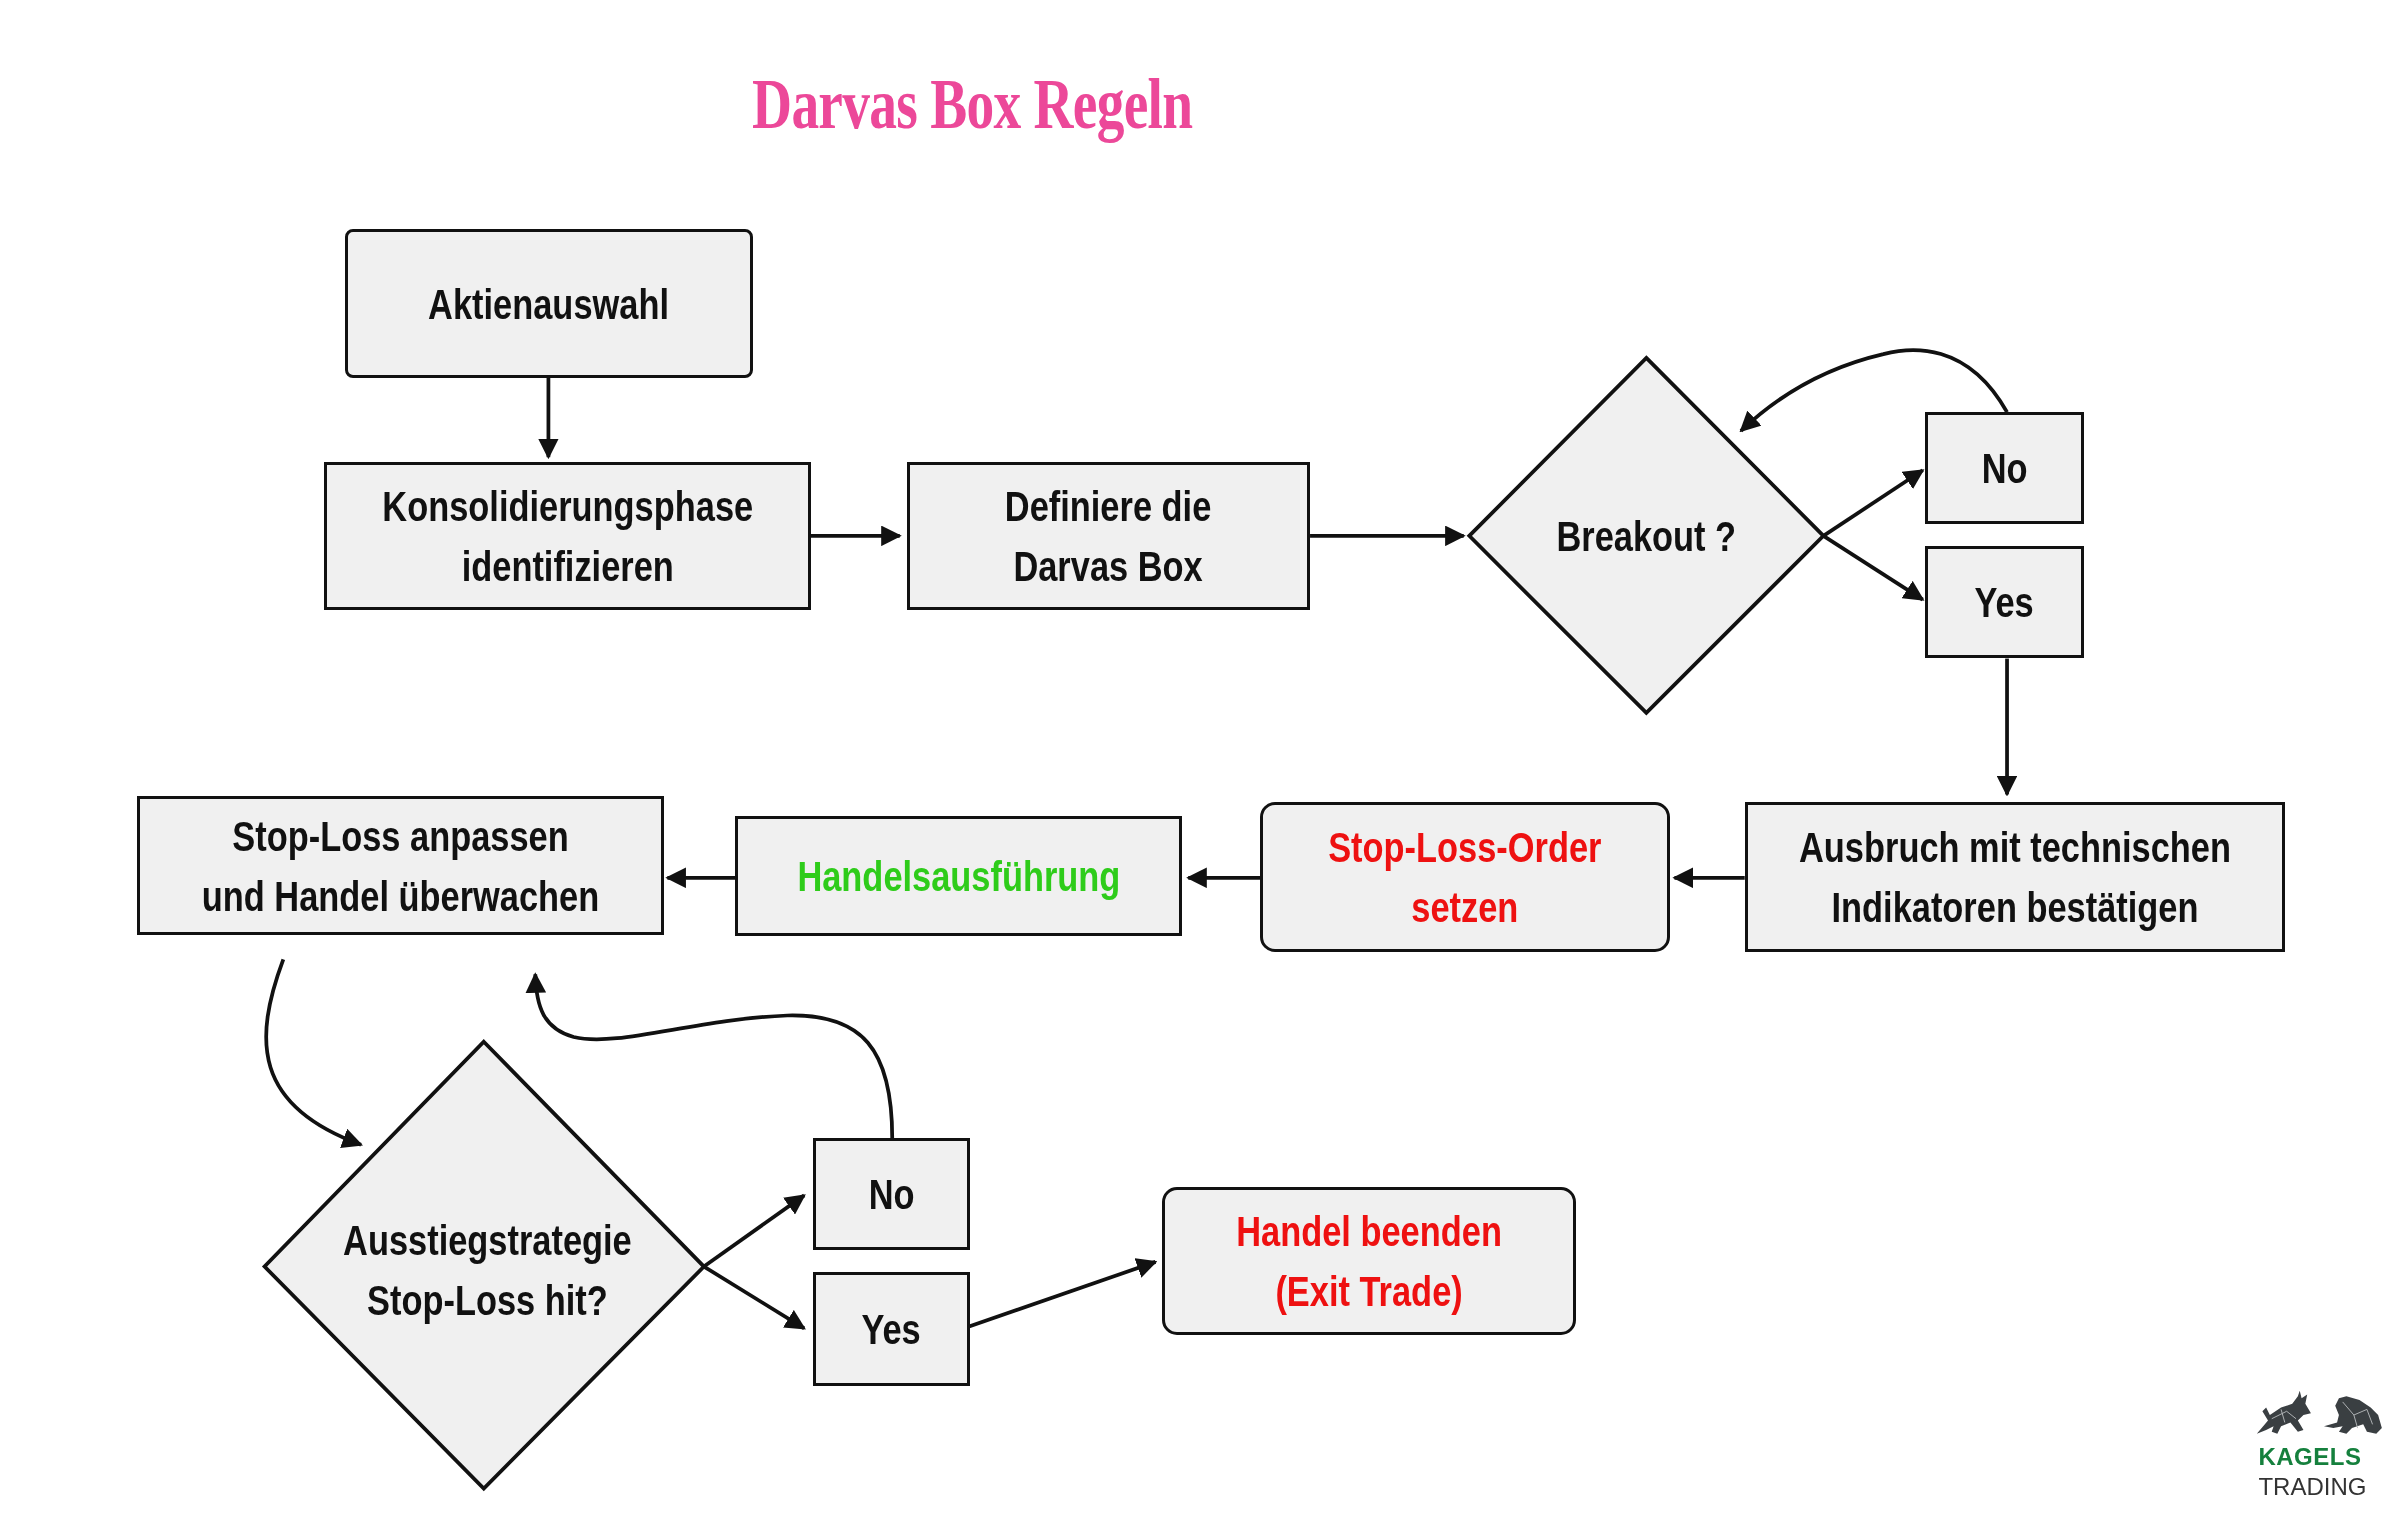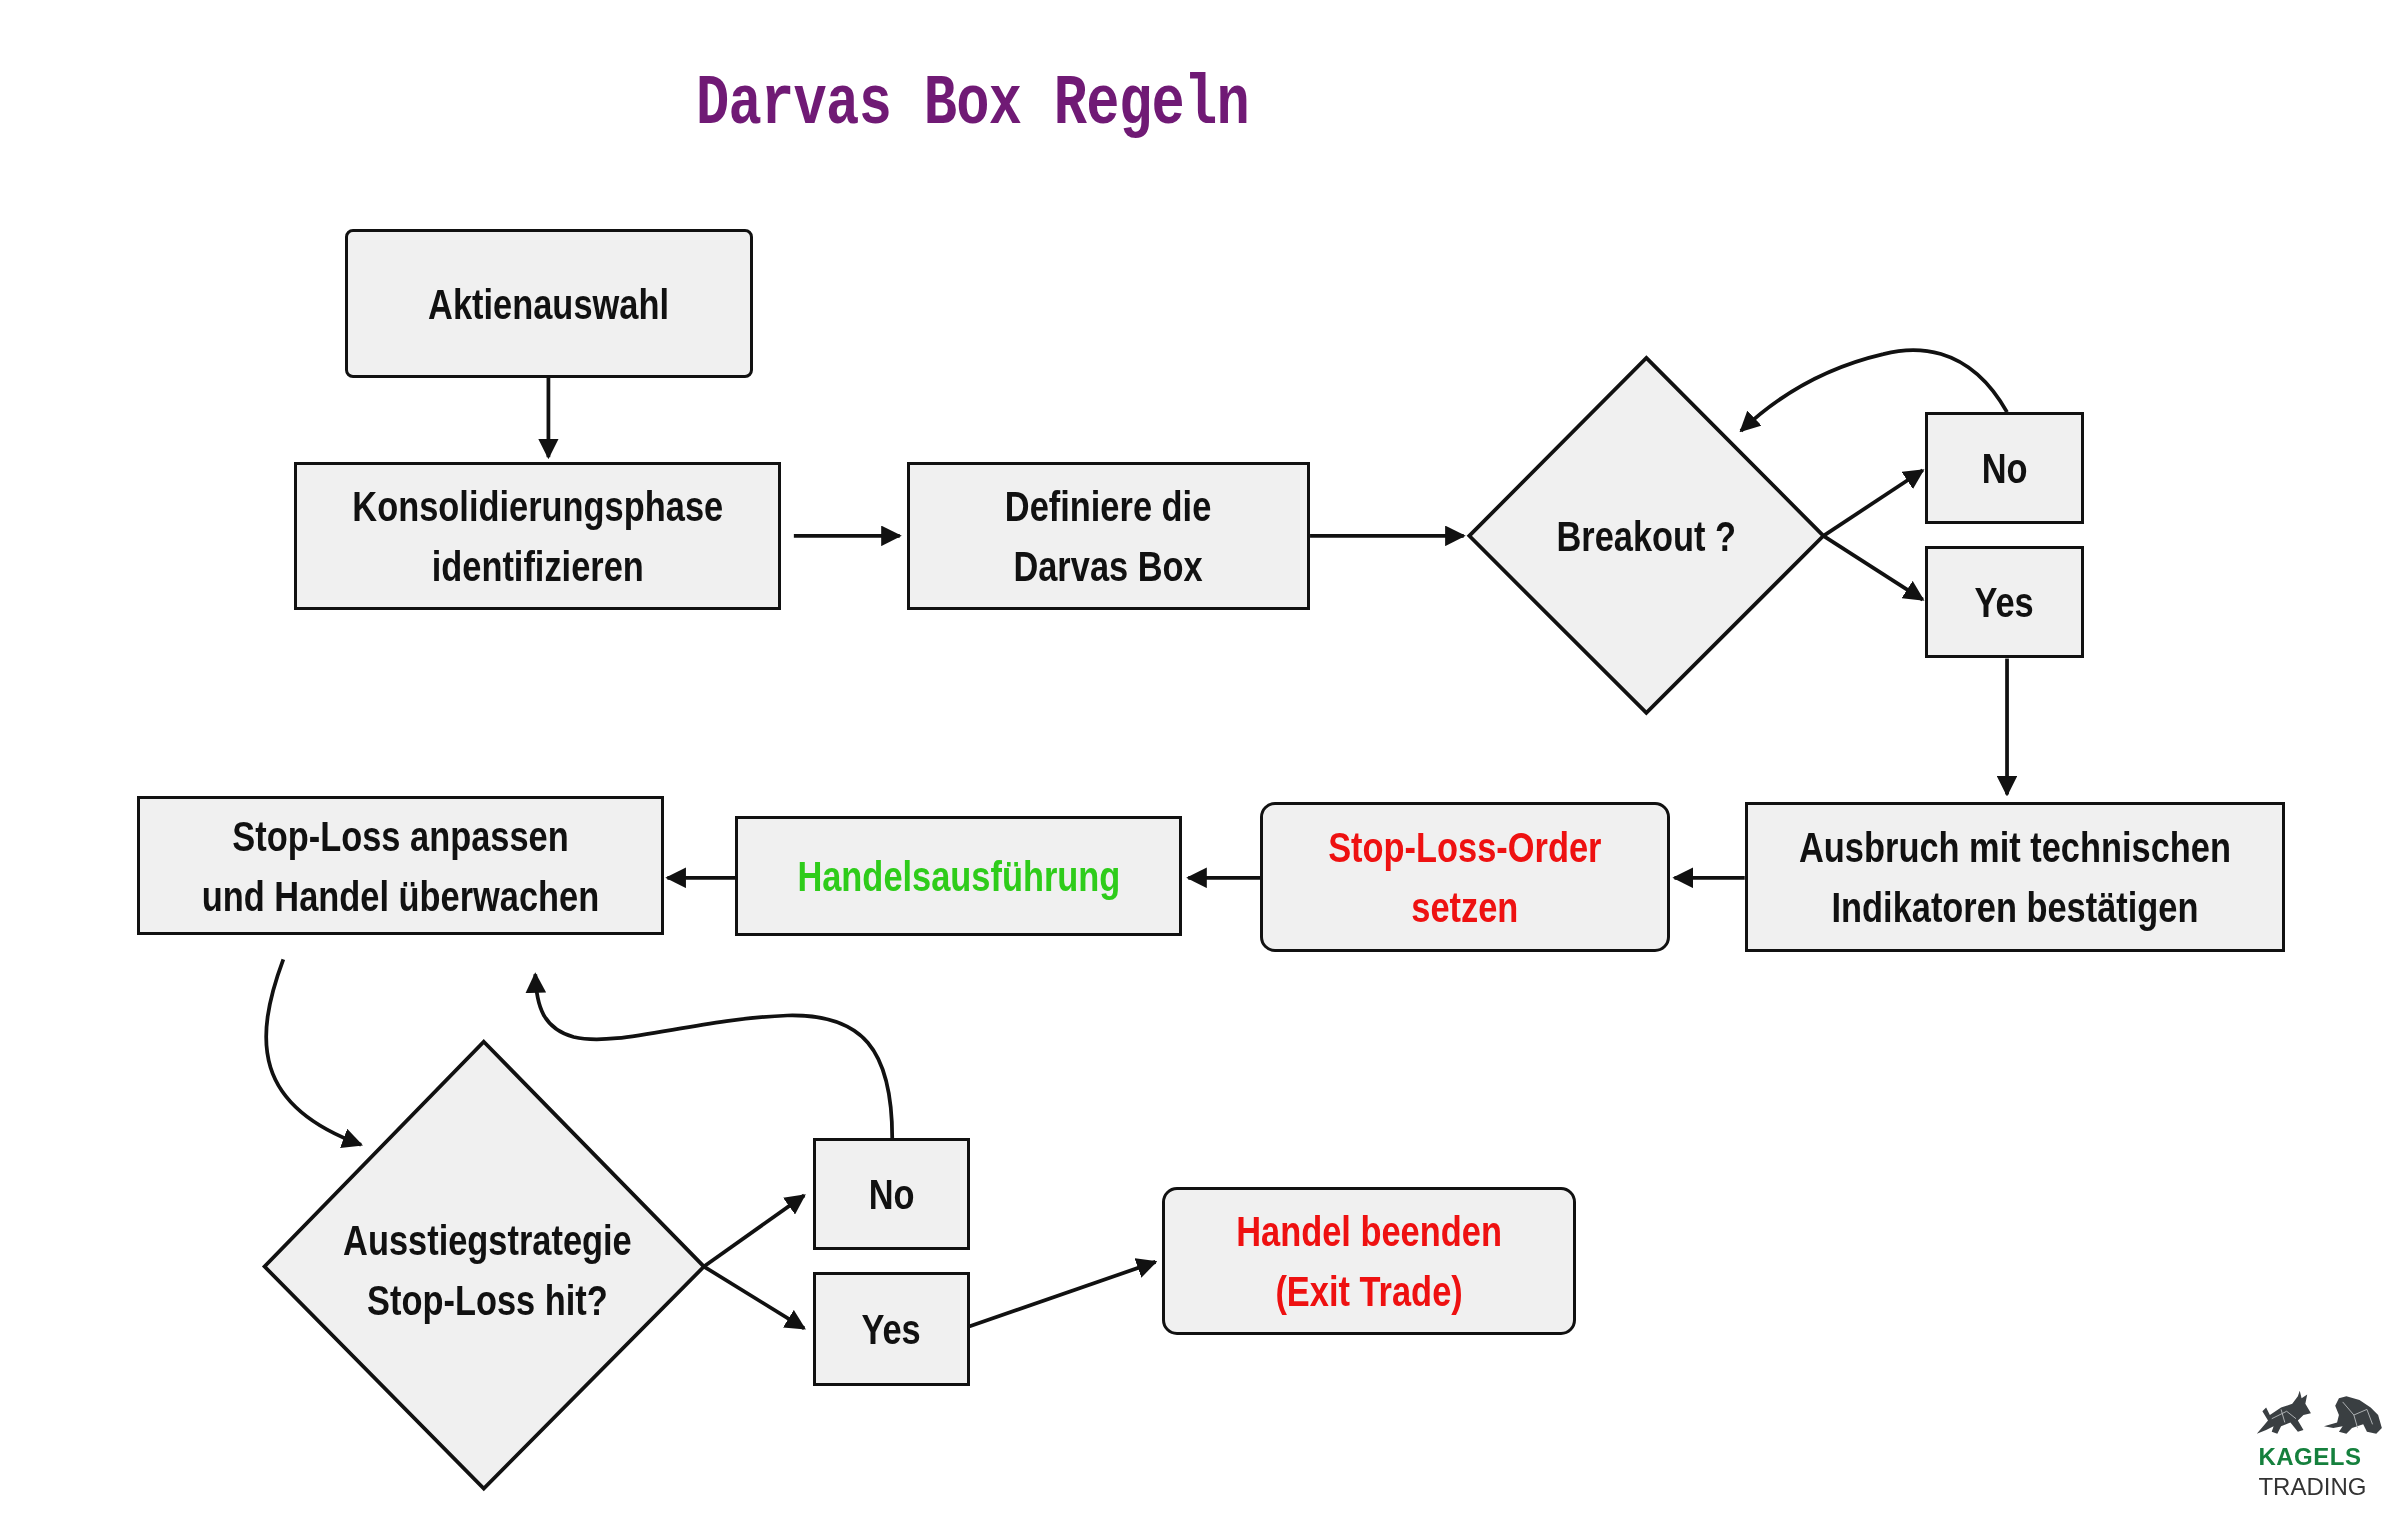--- a/index.html
+++ b/index.html
@@ -1,22 +1,22 @@
 <!DOCTYPE html>
 <html style="font-size:15px"><head>
 <meta charset="utf-8">
 <style>
   html, body { margin: 0; padding: 0; background: #ffffff; }
   body { width: 2399px; height: 1527px; position: relative; overflow: hidden; }
   #canvas { position: absolute; left: 0; top: 0; width: 2399px; height: 1527px; }
   svg.layer { position: absolute; left: 0; top: 0; }
   .title {
     position: absolute; left: 0; top: 64px; width: 1945px; text-align: center;
-    font-family: Liberation Mono, monospace; font-weight: bold; font-size: 71px;
-    color: #701a75; letter-spacing: -0.9px;
+    font-family: Liberation Serif, serif; font-weight: bold; font-size: 71px;
+    color: #ec4899; letter-spacing: -0.9px;
   }
   .title span { display: inline-block; transform: scaleX(0.78); transform-origin: center; }
   .node {
     position: absolute; display: flex; align-items: center; justify-content: center;
     text-align: center; box-sizing: border-box;
     font-family: "Liberation Sans", sans-serif; font-weight: bold; font-size: 43px;
     line-height: 60px; color: #111;
   }
   .node .txt { display: inline-block; transform: scaleX(0.8); transform-origin: center; white-space: nowrap; }
   .node.box { background: #f0f0f0; border: 3.7px solid #111; }
@@ -63,21 +63,21 @@
     <path d="M302,1024 C270,1110 270,1180 385,1222" fill="none" stroke="#111" stroke-width="4" marker-end="url(#ah)"></path>
     <path d="M952,1215 C952,1120 920,1082 840,1084 C740,1088 660,1118 612,1107 C580,1098 572,1075 571,1040" fill="none" stroke="#111" stroke-width="4" marker-end="url(#ah)"></path>
   </svg>
 
   <div class="title"><span>Darvas Box Regeln</span></div>
 
   <div class="node box" style="left:345px; top:229px; width:408px; height:149px;border-radius:8px;">
     <span class="txt">Aktienauswahl</span>
   </div>
 
-  <div class="node box" style="left:294px; top:462px; width:487px; height:148px;">
+  <div class="node box" style="left:324px; top:462px; width:487px; height:148px;">
     <span class="txt">
       <span>Konsolidierungsphase</span><br>
       <span>identifizieren</span>
     </span>
   </div>
 
   <div class="node box" style="left:907px; top:462px; width:403px; height:148px;">
     <span class="txt">
       <span>Definiere die</span><br>
       <span>Darvas Box</span>

